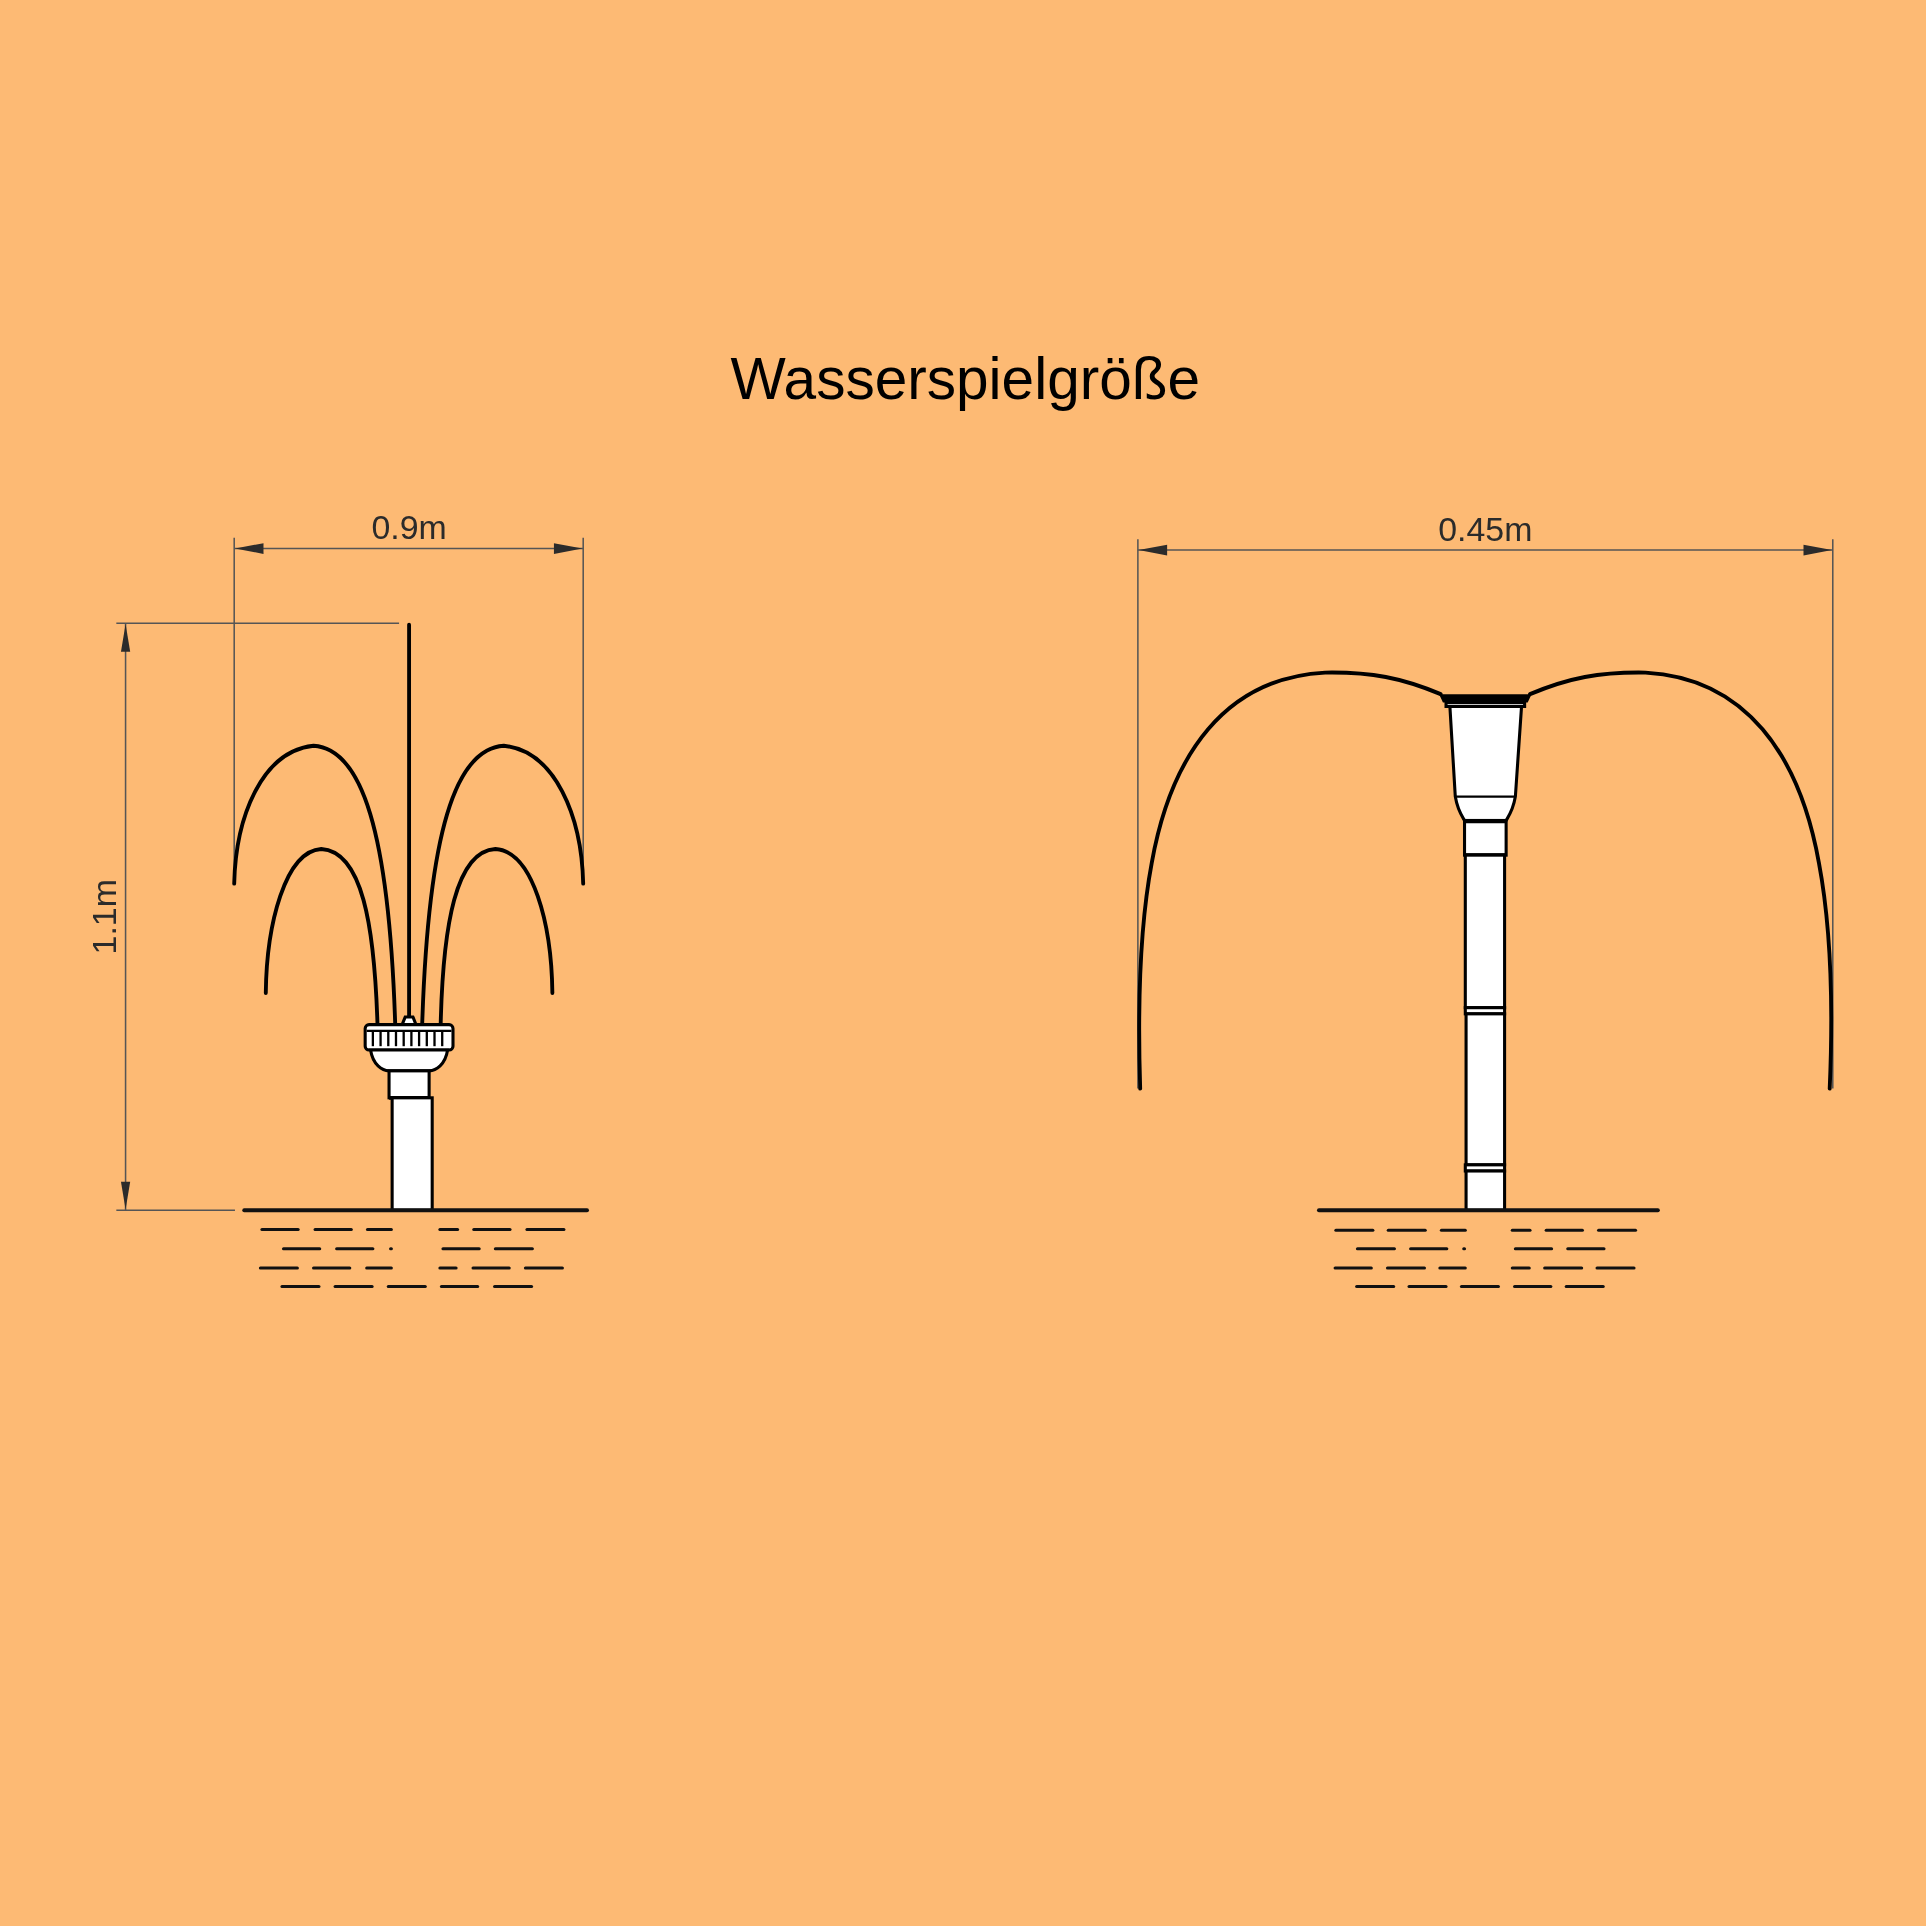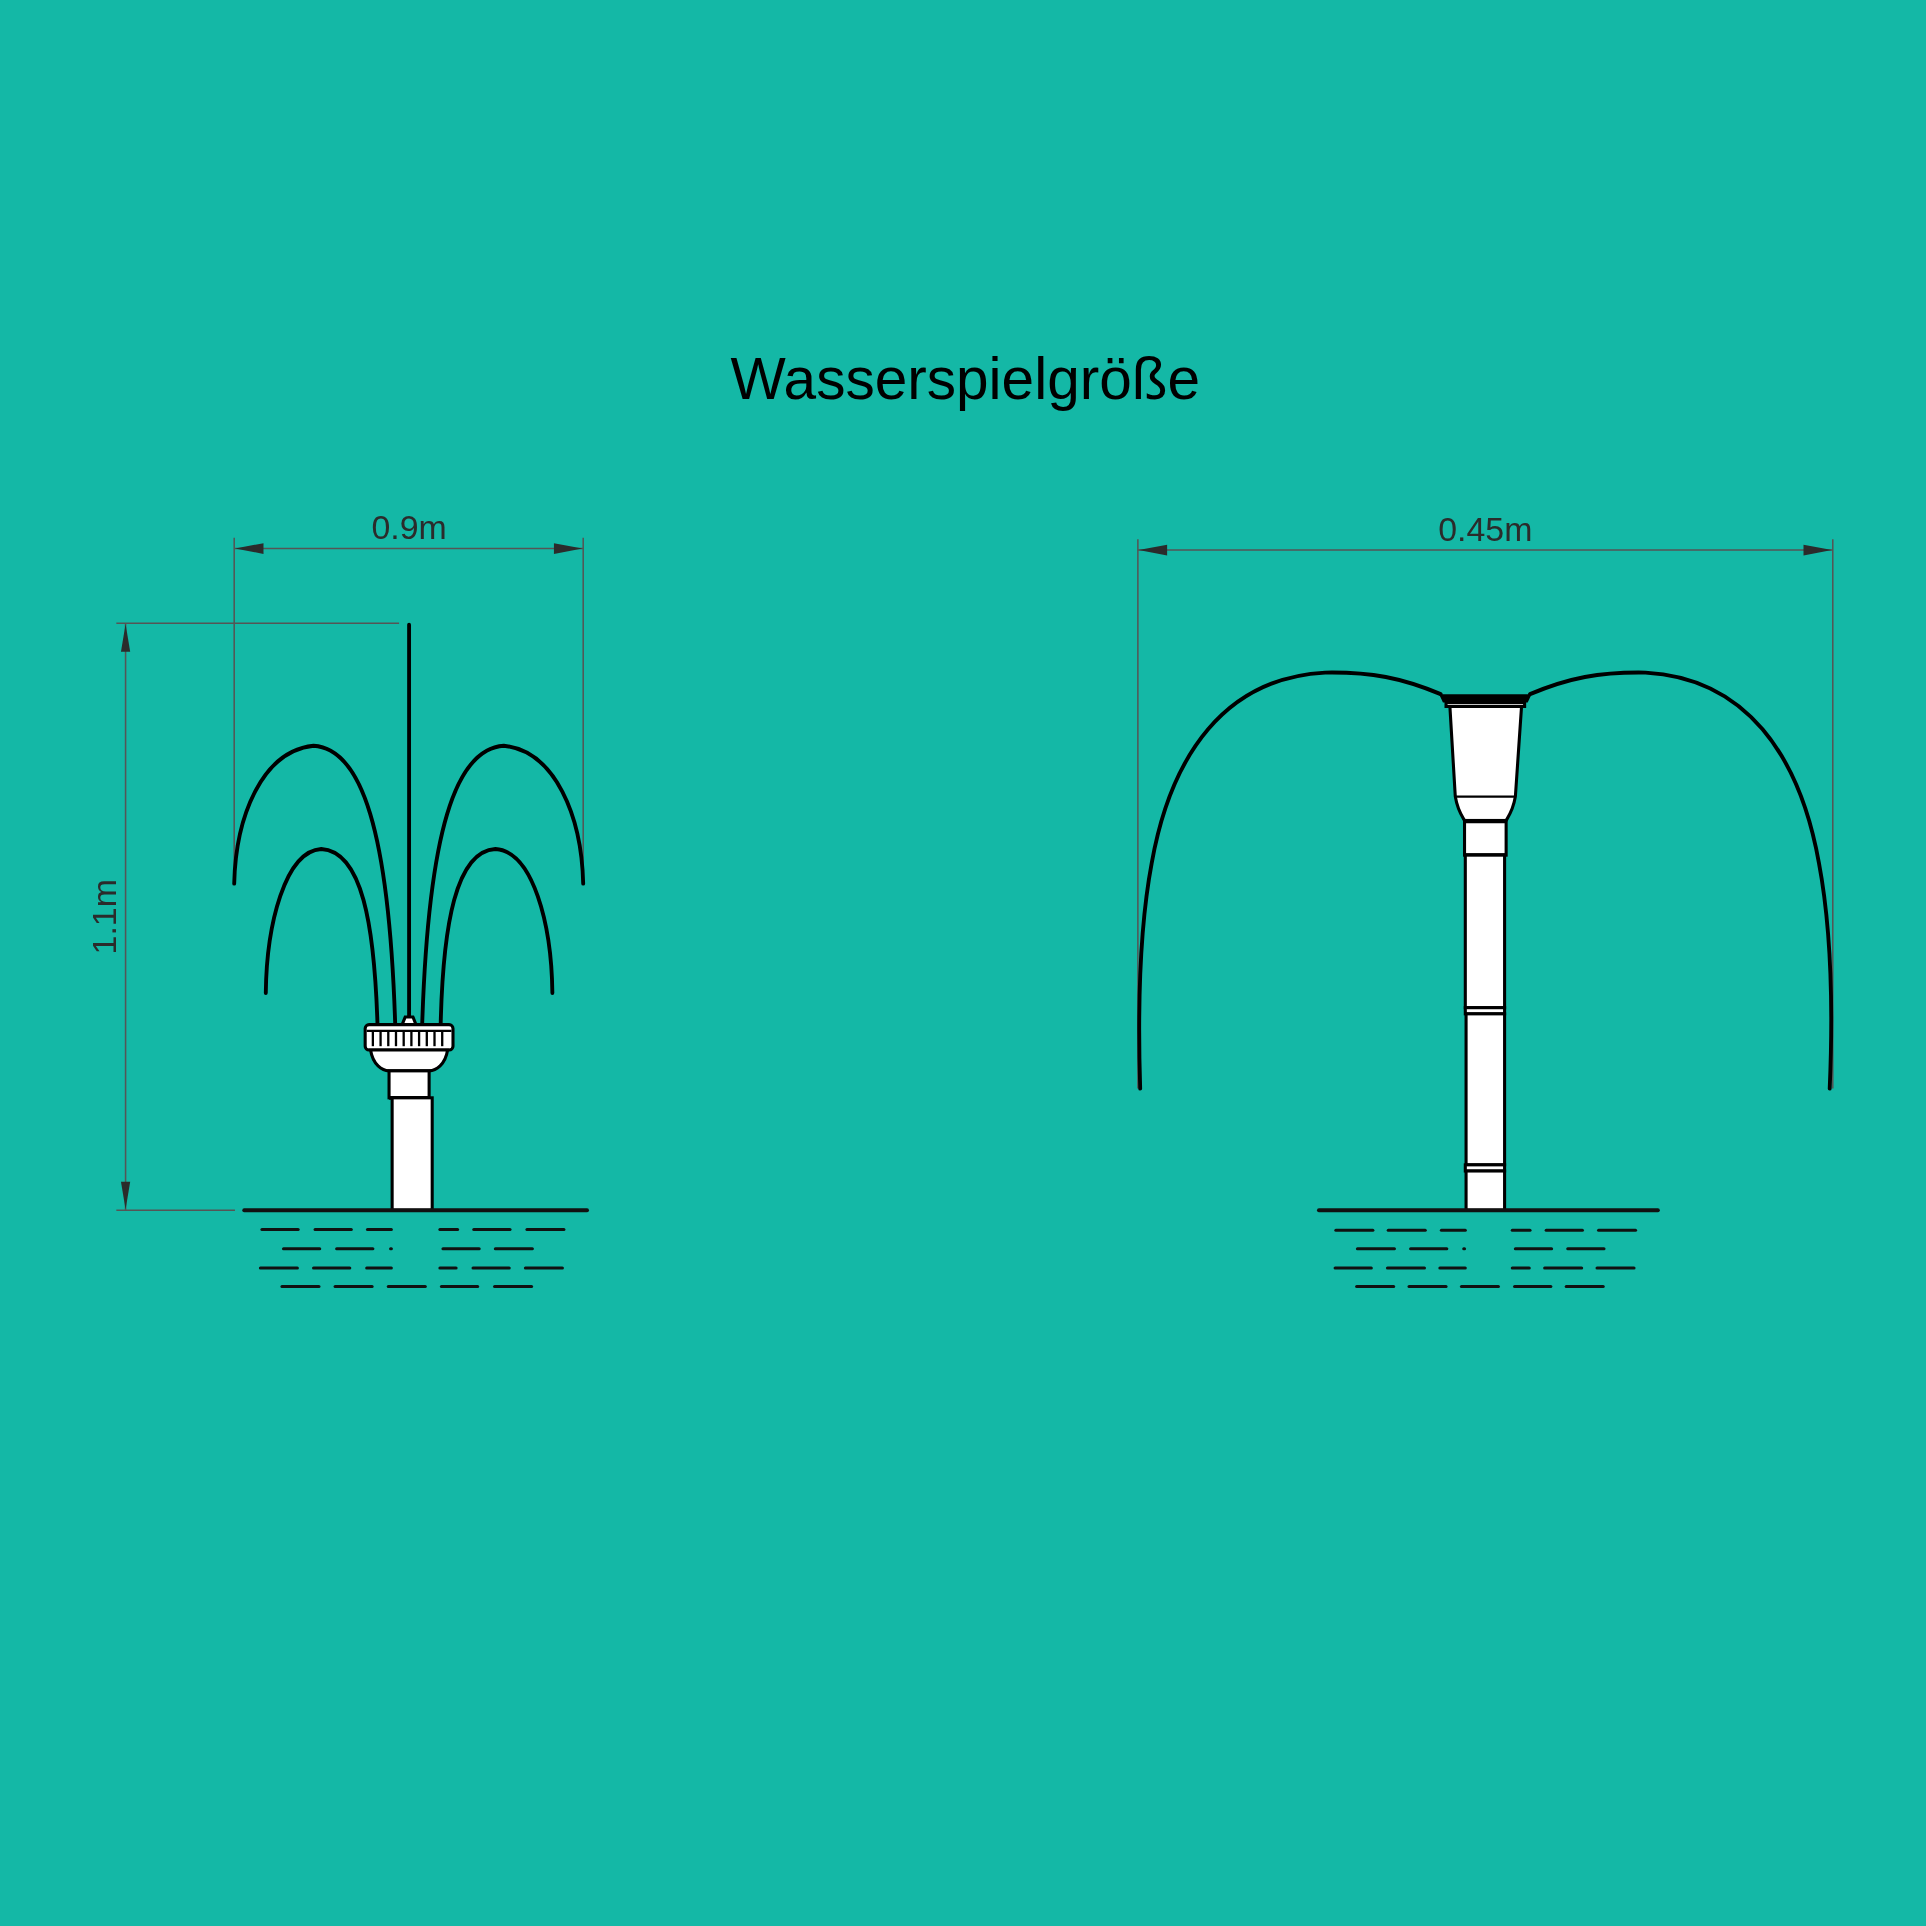--- a/index.html
+++ b/index.html
@@ -1,16 +1,16 @@
 <!DOCTYPE html>
 <html style="font-size:12.3px"><head>
 <meta charset="utf-8">
 <style>
   html, body { margin: 0; padding: 0; background: #ffffff; }
-  #canvas { position: relative; width: 1926px; height: 1926px; background: #14b8a6; overflow: hidden; }
+  #canvas { position: relative; width: 1926px; height: 1926px; background: #fdba74; overflow: hidden; }
   svg { position: absolute; left: 0; top: 0; }
   .title { font-family: "Liberation Sans", sans-serif; font-size: 76px; fill: #000000; }
   .dimtext { font-family: "Liberation Sans", sans-serif; font-size: 44px; fill: #2b2b2b; }
   .thin { stroke: #555555; stroke-width: 2; fill: none; }
   .jet { stroke: #000000; stroke-width: 5; fill: none; stroke-linecap: round; }
   .part { stroke: #000000; stroke-width: 4; fill: #ffffff; }
   .ground { stroke: #111111; stroke-width: 5; fill: none; stroke-linecap: round; }
   .dash { stroke: #111111; stroke-width: 4; fill: none; stroke-linecap: round; }
   .arrow { fill: #2b2b2b; }
 </style>

